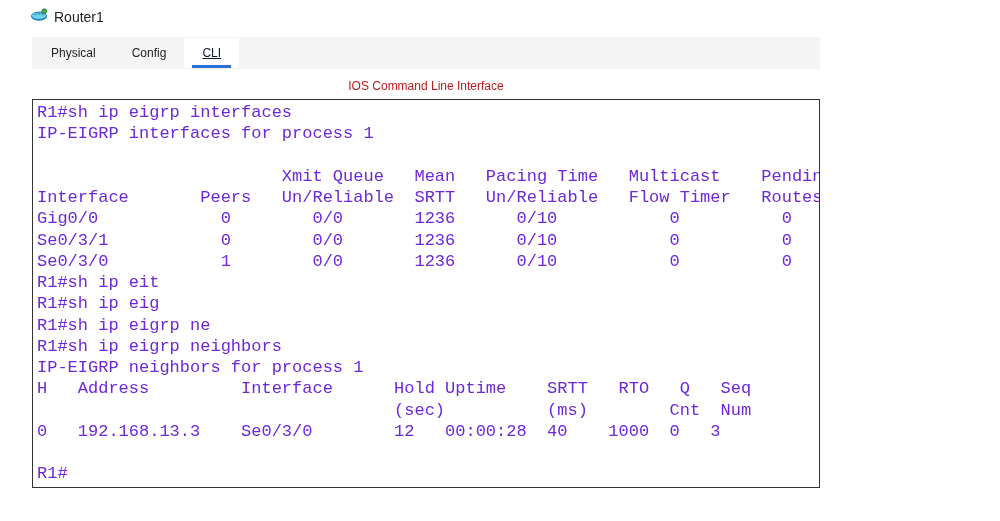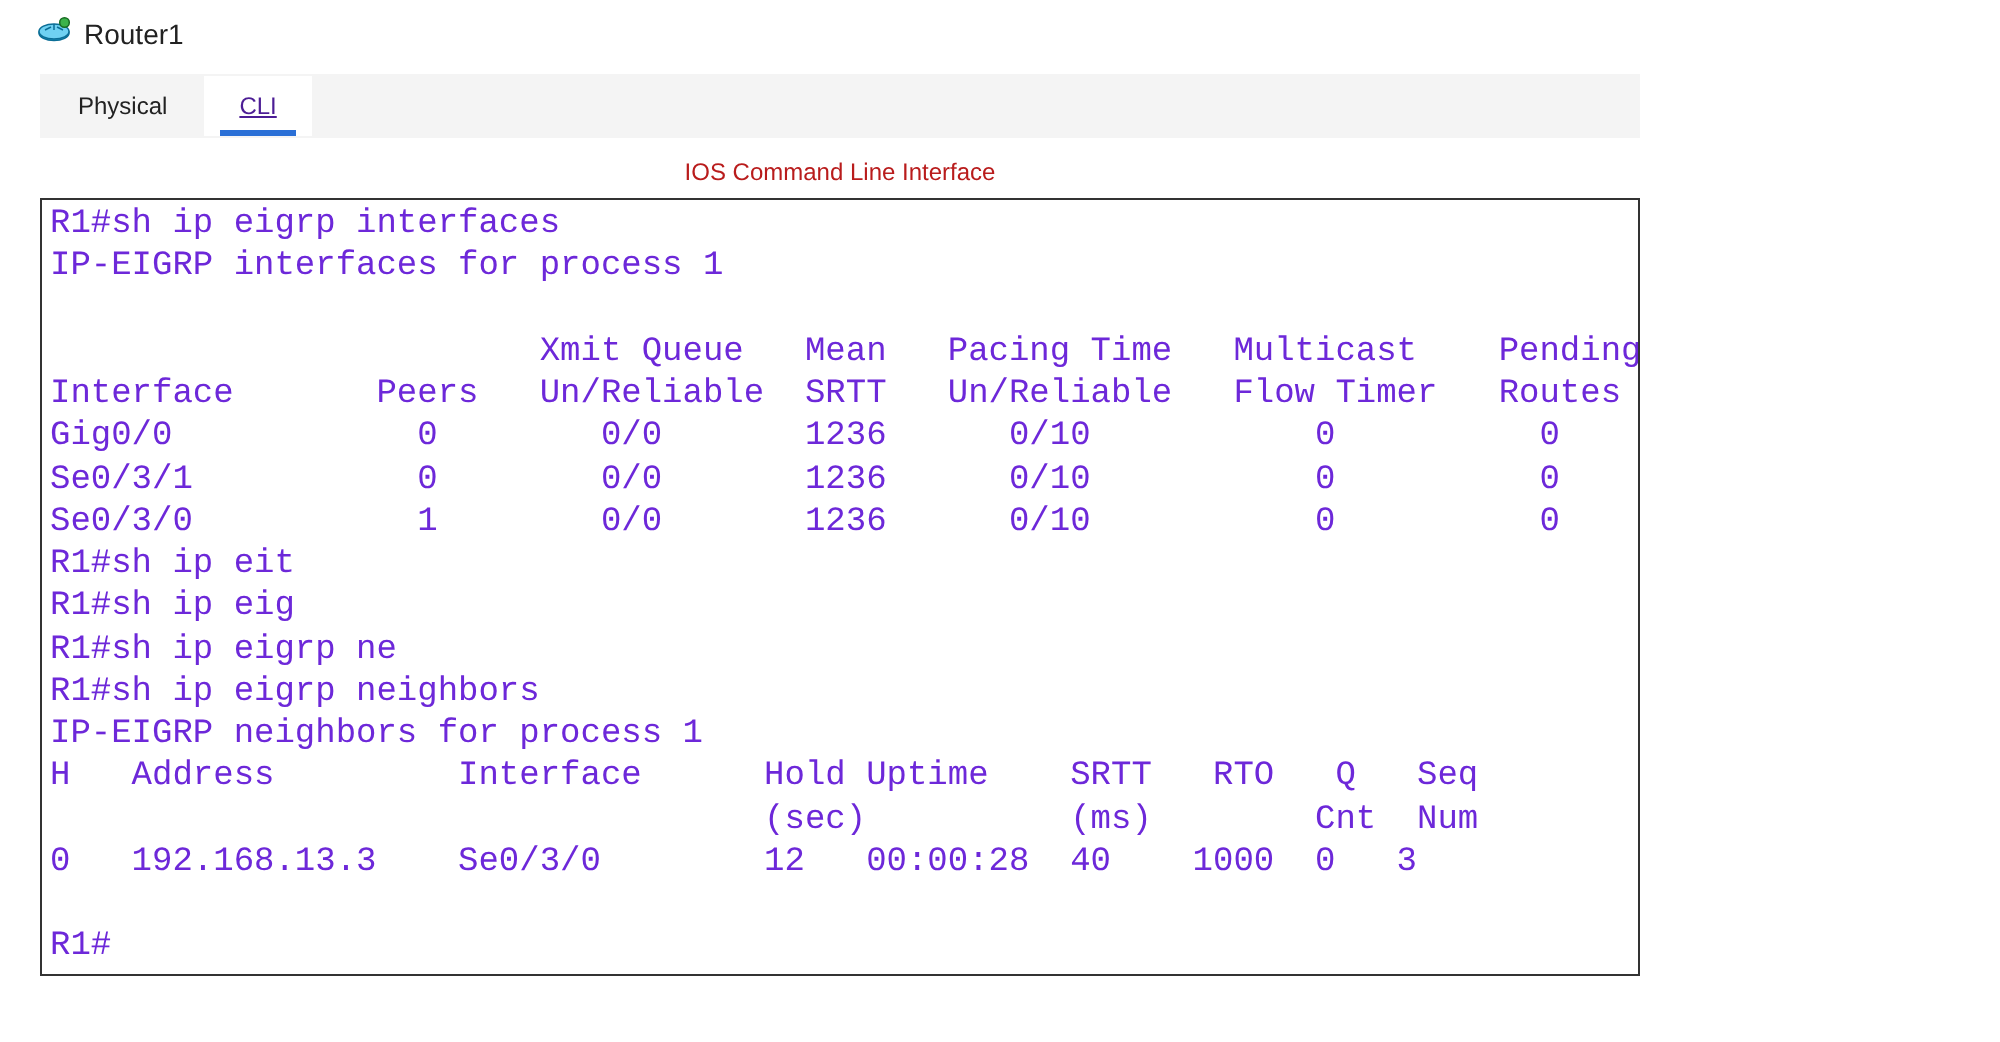--- a/index.html
+++ b/index.html
@@ -5,20 +5,21 @@
     * { box-sizing: border-box; }
     body {
       margin: 0;
       font-family: "Segoe UI", Tahoma, sans-serif;
       font-size: 13px;
       color: #222;
       background: #fff;
     }
     .window {
       width: 840px;
+      padding-left: 12px;
     }
     .titlebar {
       display: flex;
       align-items: center;
       gap: 6px;
       padding: 6px 10px 10px 18px;
       font-size: 14px;
     }
     .titlebar svg { width: 18px; height: 18px; flex: 0 0 auto; }
     .tabs-wrap {
@@ -33,21 +34,21 @@
     }
     .tab {
       padding: 8px 18px 8px 18px;
       font-size: 12px;
       cursor: pointer;
       position: relative;
       color: #222;
       background: transparent;
     }
     .tab.active {
-      color: #4c1d95;
+      color: #0f172a;
       background: #fff;
       text-decoration: underline;
     }
     .tab.active::after {
       content: "";
       position: absolute;
       left: 8px; right: 8px; bottom: 0;
       height: 3px;
       background: #2a6fd6;
     }
@@ -85,20 +86,21 @@
         <path d="M6 12 L10 10 M18 12 L14 10 M12 8 L12 12" stroke="#0b6e96" stroke-width="1" fill="none"></path>
         <circle cx="19" cy="7" r="3.2" fill="#3cb34a" stroke="#176b22" stroke-width="1"></circle>
       </svg>
     </span>
     <span>Router1</span>
   </div>
 
   <div class="tabs-wrap">
     <div class="tabs">
       <div class="tab">Physical</div>
+      <div class="tab">Config</div>
       <div class="tab active">CLI</div>
     </div>
   </div>
 
   <div class="cli-panel">
     <div class="cli-caption">IOS Command Line Interface</div>
     <div class="cli-box">R1#sh ip eigrp interfaces
 IP-EIGRP interfaces for process 1
 
                         Xmit Queue   Mean   Pacing Time   Multicast    Pending

